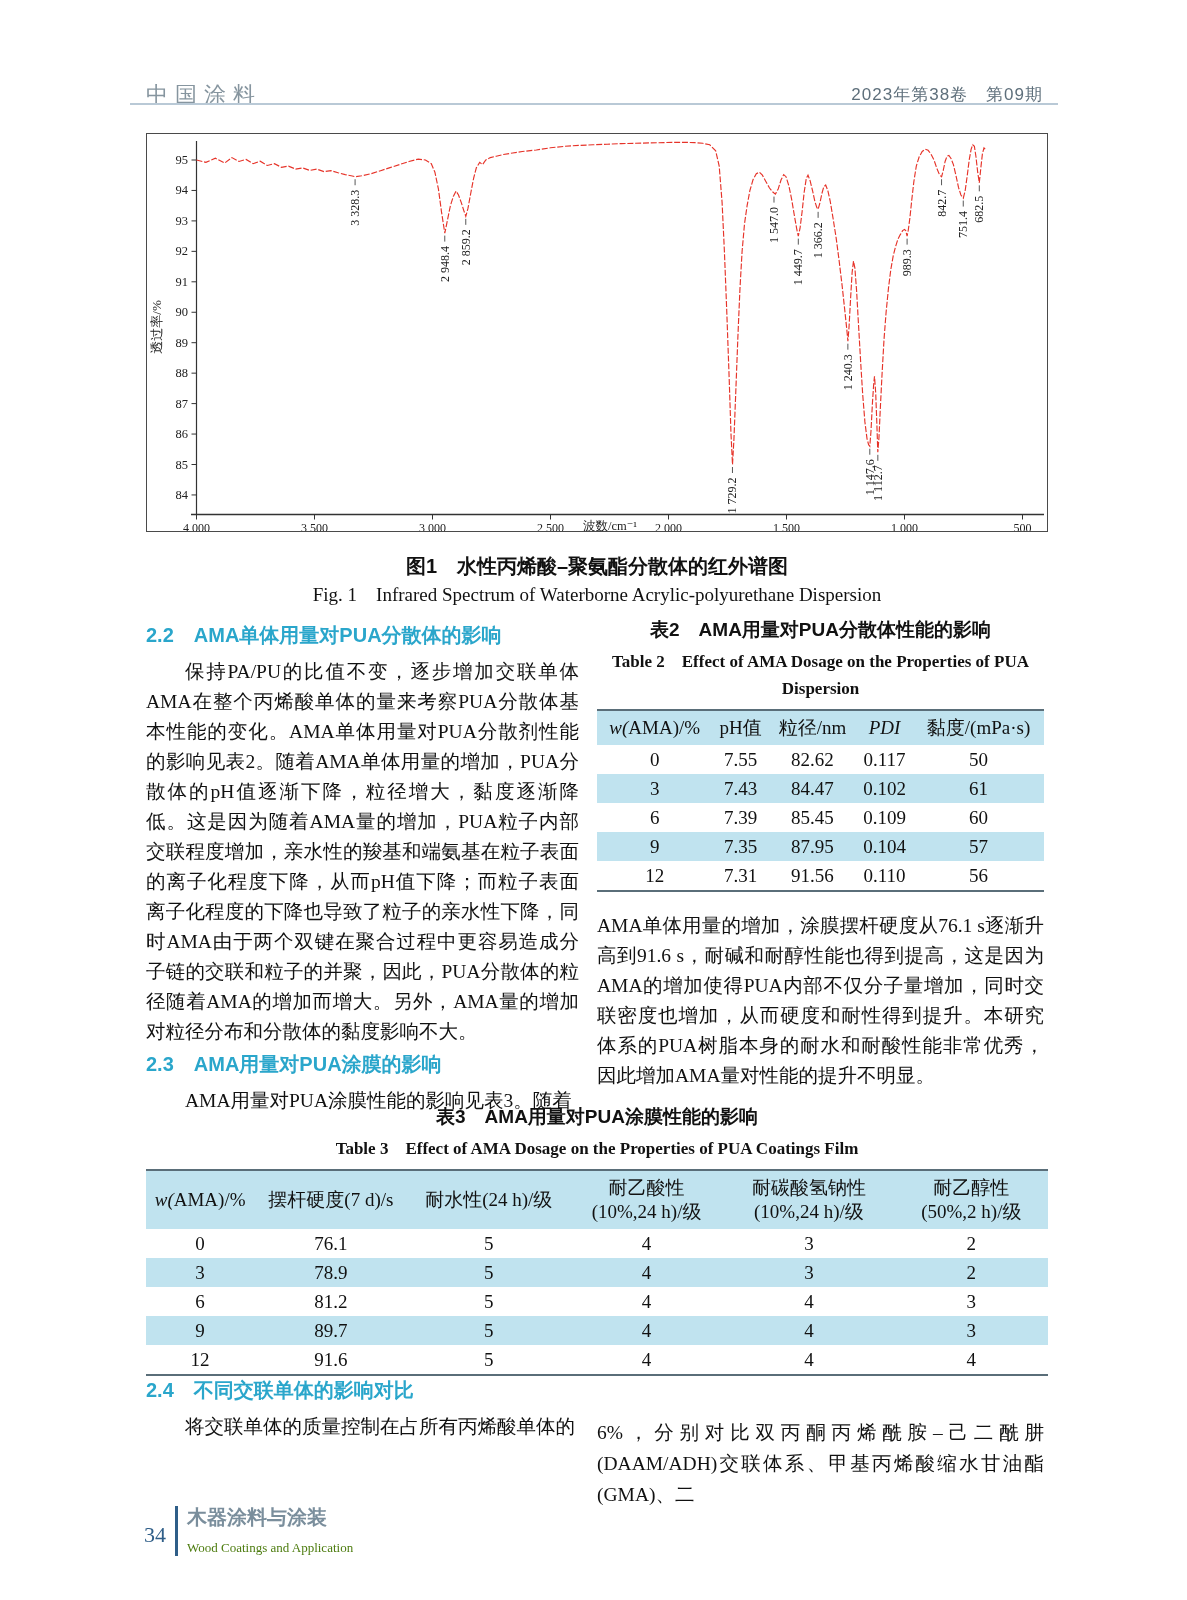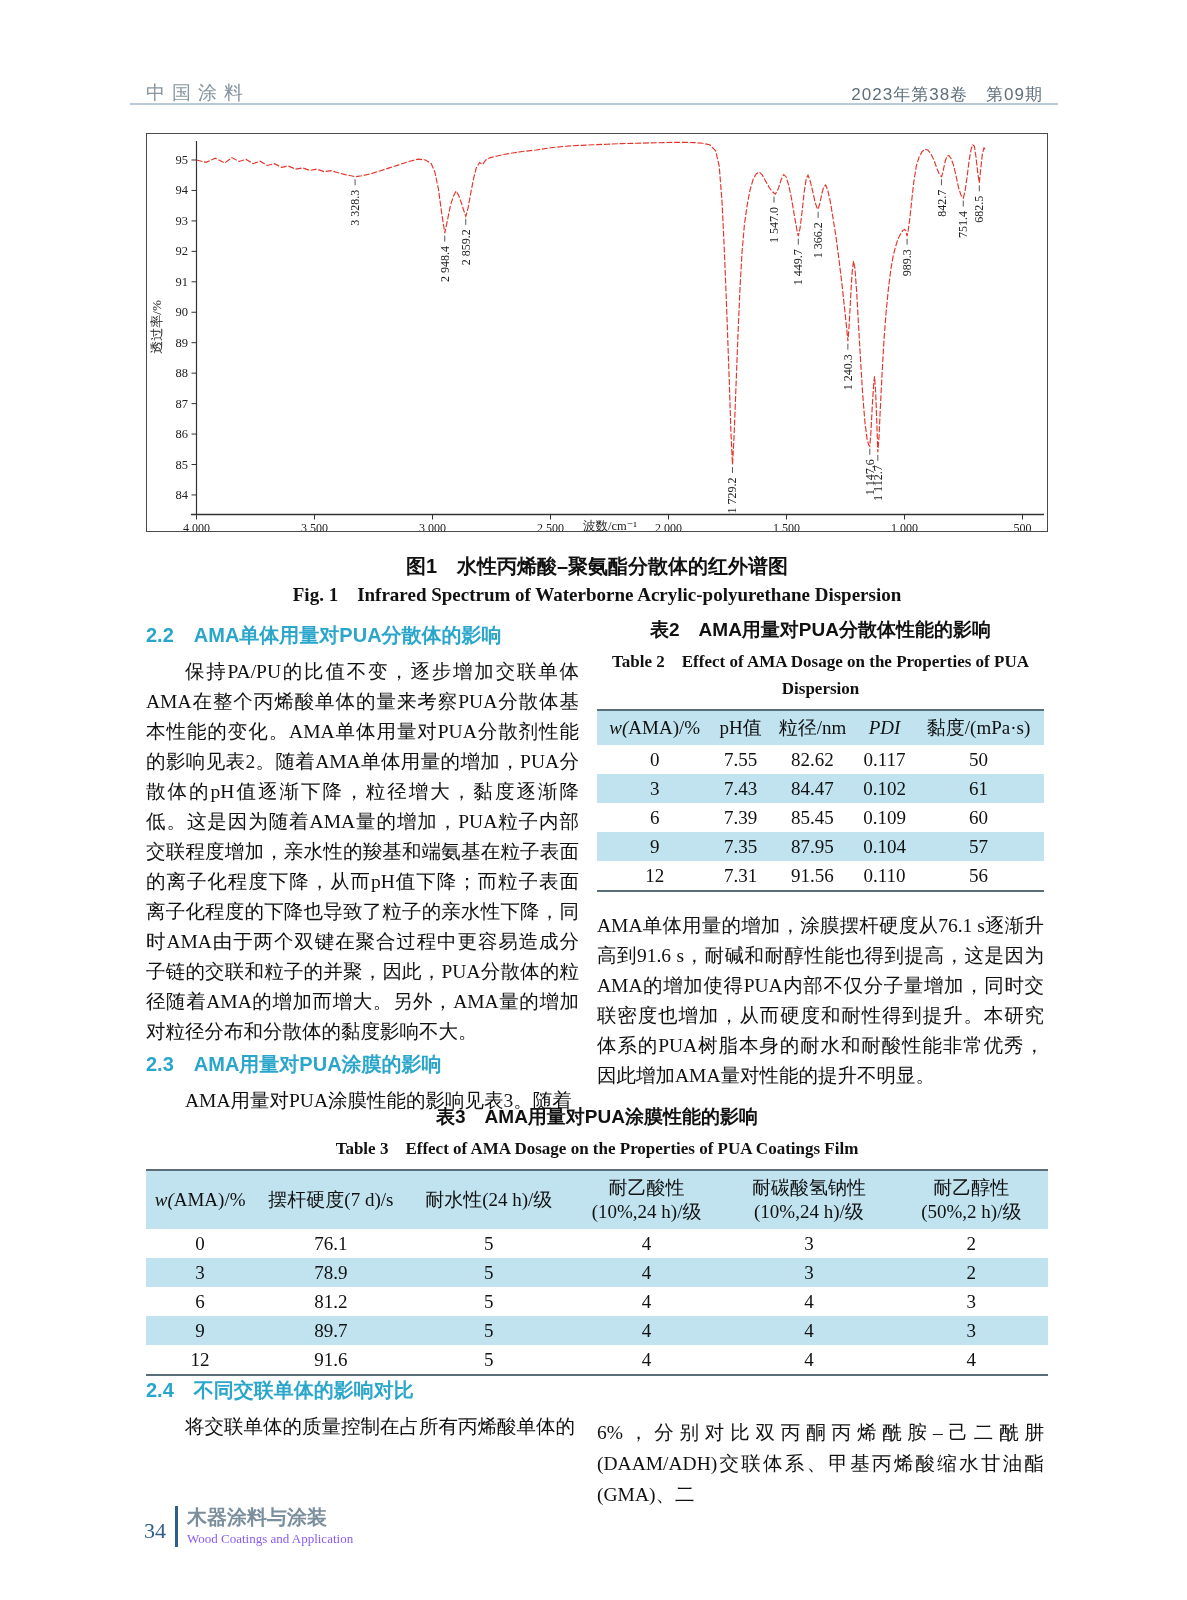--- a/index.html
+++ b/index.html
@@ -6,31 +6,31 @@
     --accent:#2aa6cb;
     --stripe:#c0e3ef;
     --rule:#5a6e79;
     --footer-blue:#2f5e88;
   }
   html,body{margin:0;padding:0;}
   body{width:1187px;height:1600px;position:relative;background:#ffffff;
        font-family:"Liberation Serif","DejaVu Serif",serif;color:#111;}
   .abs{position:absolute;}
   
-  .hdr-left{left:146px;top:80px;font-size:19px;letter-spacing:7px;color:#86959f;
+  .hdr-left{left:146px;top:80px;font-size:22px;letter-spacing:7px;color:#86959f;
             font-family:"Liberation Sans","DejaVu Sans",sans-serif;}
   .hdr-right{right:144px;top:83px;font-size:17px;color:#5e6f7b;letter-spacing:1px;
             font-family:"Liberation Sans","DejaVu Sans",sans-serif;}
   .hdr-rule{left:130px;top:103px;width:928px;height:2px;background:#b9c9d6;}
   
   .chart-frame{left:146px;top:133px;width:900px;height:397px;border:1px solid #4a4a4a;background:#fff;}
   .chart-frame svg{display:block;}
   .cap-cn{left:146px;top:553px;width:902px;text-align:center;font-weight:bold;font-size:20px;
           font-family:"Liberation Sans","DejaVu Sans",sans-serif;}
-  .cap-en{left:146px;top:582px;width:902px;text-align:center;font-weight:bold;font-size:19px;}
+  .cap-en{left:146px;top:582px;width:902px;text-align:center;font-weight:normal;font-size:19px;}
   
   .col-left{left:146px;top:622px;width:433px;}
   .col-right{left:597px;top:617px;width:447px;}
   .sec-h{font-family:"Liberation Sans","DejaVu Sans",sans-serif;font-weight:bold;
          font-size:20px;color:var(--accent);margin:0 0 8px 0;}
   .body-p{font-size:19.5px;line-height:30px;text-align:justify;margin:0;}
   .indent{text-indent:2em;}
   .one-line{white-space:nowrap;}
   
   .t-title-cn{text-align:center;font-weight:bold;font-size:19px;margin:0 0 5px 0;
@@ -48,21 +48,21 @@
   .sec24-left{left:146px;top:1377px;width:433px;}
   .sec24-right{left:597px;top:1417px;width:447px;}
   .sec24-right .body-p{line-height:31px;}
   
   .footer{left:144px;top:1506px;display:flex;align-items:stretch;}
   .pgnum{font-size:22px;color:var(--footer-blue);align-self:center;padding:8px 9px 0 0;}
   .fbar{width:3px;background:var(--footer-blue);}
   .fcol{padding-left:9px;}
   .fcn{font-family:"Liberation Sans","DejaVu Sans",sans-serif;font-weight:bold;
        font-size:20px;color:#7a8e9c;line-height:22px;}
-  .fen{font-size:13px;color:#8b5cf6;margin-top:3px;}
+  .fen{font-size:13px;color:#4d7c0f;margin-top:12px;}
 </style>
 </head>
 <body>
 
 <div class="page">
 
   <div class="abs hdr-left">中国涂料</div>
   <div class="abs hdr-right">2023年第38卷　第09期</div>
   <div class="abs hdr-rule"></div>
 

